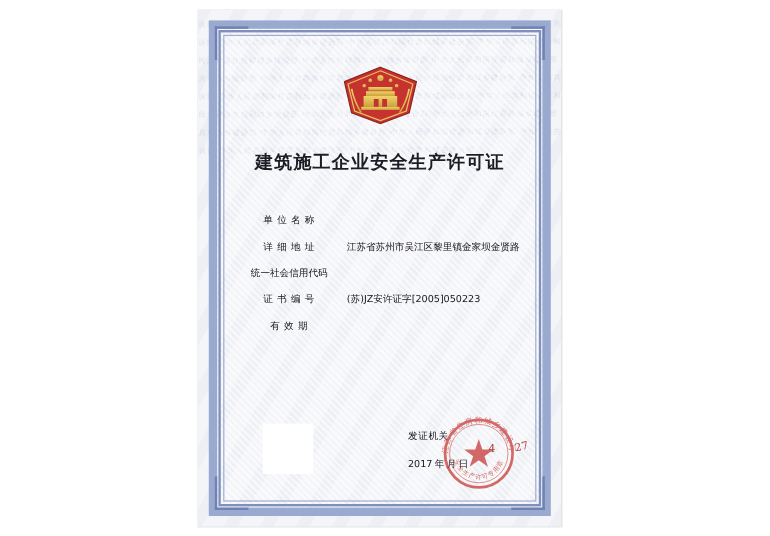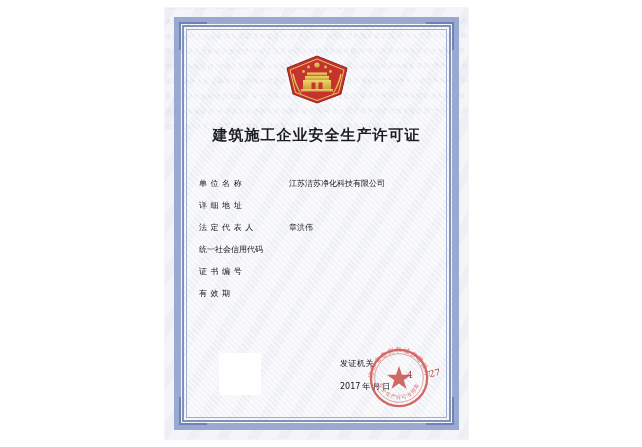--- a/index.html
+++ b/index.html
@@ -126,21 +126,21 @@
     width: 236px;
   }
   .row {
     display: flex;
     align-items: baseline;
     height: 22px;
   }
   .row .label {
     width: 84px;
     flex: 0 0 84px;
-    text-align: left;
+    text-align: center;
     font-size: 8px;
     color: #14141a;
     letter-spacing: 0.5px;
     padding-right: 6px;
     white-space: nowrap;
   }
   .row .value {
     flex: 1 1 auto;
     font-size: 8px;
     color: #14141a;
@@ -271,34 +271,31 @@
         <path d="M12 20 Q14 30 20 40" stroke="url(#gold)" stroke-width="1.4" fill="none"></path>
         <path d="M60 20 Q58 30 52 40" stroke="url(#gold)" stroke-width="1.4" fill="none"></path>
       </svg>
     </div>
 
     <div class="title">建筑施工企业安全生产许可证</div>
 
     <div class="fields">
       <div class="row">
         <div class="label">单 位 名 称</div>
-        <div class="value">江苏洁苏净化科技有限公司</div>
       </div>
       <div class="row">
         <div class="label">详 细 地 址</div>
-      </div>
-      <div class="row">
-        <div class="label">法 定 代 表 人</div>
-        <div class="value">章洪伟</div>
+        <div class="value">江苏省苏州市吴江区黎里镇金家坝金贤路</div>
       </div>
       <div class="row tight">
         <div class="label">统一社会信用代码</div>
       </div>
       <div class="row">
         <div class="label">证 书 编 号</div>
+        <div class="value">(苏)JZ安许证字[2005]050223</div>
       </div>
       <div class="row">
         <div class="label">有 效 期</div>
       </div>
     </div>
 
     <div class="qr">
       <div class="qr-grid" id="qrgrid">
           <i class="on"></i>
           <i class="on"></i>

